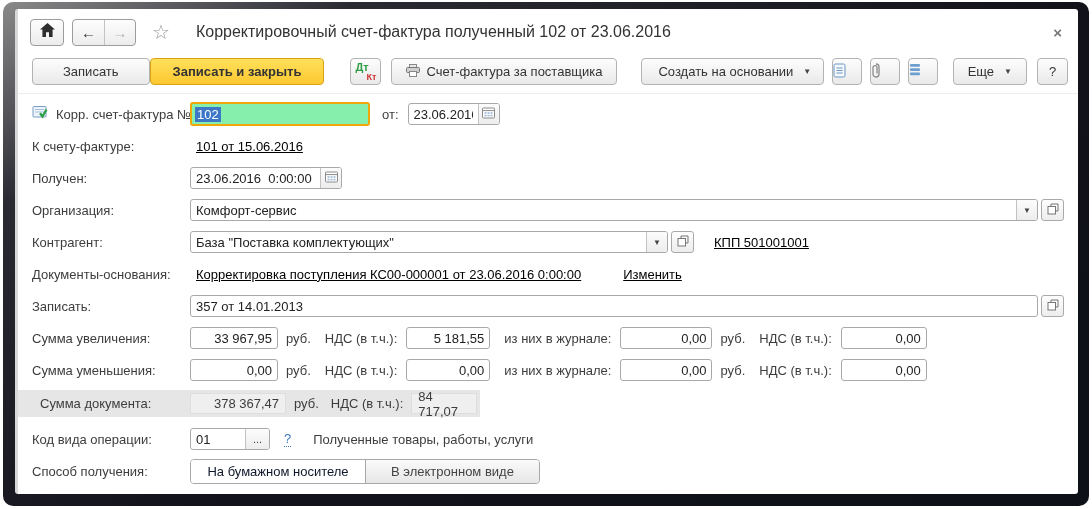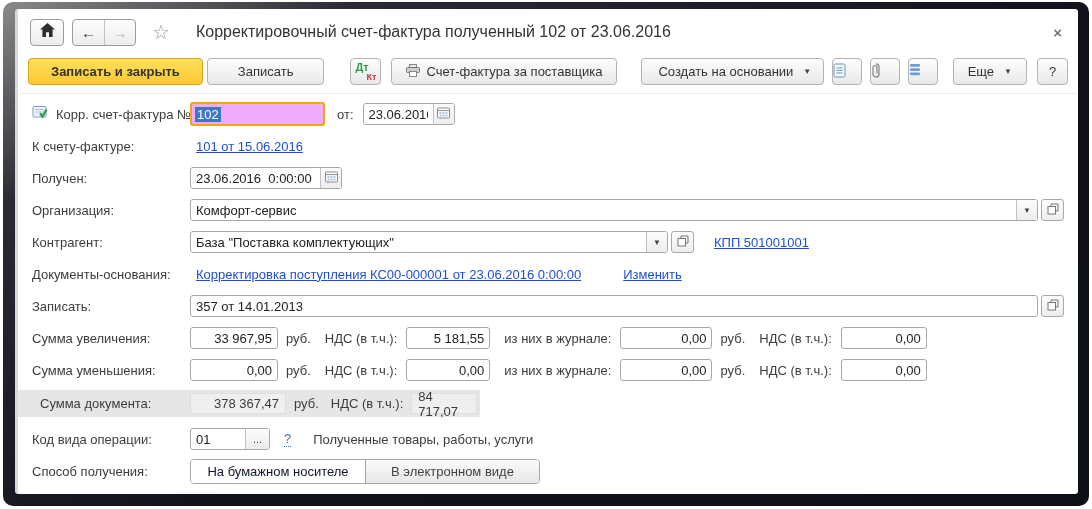--- a/index.html
+++ b/index.html
@@ -44,34 +44,34 @@
   .caret { font-size:8px; color:#444; }
   .tb-ico { width:30px; padding:0; margin-left:8px; }
   .btn-more { margin-left:auto; gap:10px; padding:0 14px; }
   .btn-help { margin-left:10px; width:31px; padding:0; justify-content:center; }
 
   
   .form { padding:8px 14px 0 14px; font-size:13px; color:#3d3d3d; }
   .row { display:flex; align-items:center; height:24px; margin-bottom:8px; white-space:nowrap; }
   .lbl { width:158px; flex-shrink:0; }
   .lbl-ico { width:158px; flex-shrink:0; display:flex; align-items:center; gap:8px; }
-  a.lnk { color:#1d4ed8; text-decoration:underline; }
+  a.lnk { color:#000000; text-decoration:underline; }
   .fgroup { display:flex; align-items:stretch; height:22px; border:1px solid #a9a9a9;
             border-radius:3px; background:#fff; overflow:hidden; }
   .fgroup input { border:none; outline:none; padding:0 5px; font:13px "Liberation Sans",sans-serif;
                   color:#222; width:100%; background:transparent; }
   .seg { width:21px; flex-shrink:0; border-left:1px solid #c2c2c2;
          background:linear-gradient(#fcfcfc,#ededed); display:flex; align-items:center;
          justify-content:center; }
   .seg-dots { font-size:11px; color:#444; width:24px; }
   .sq-btn { width:23px; height:22px; flex-shrink:0; border:1px solid #a9a9a9; border-radius:3px;
             background:linear-gradient(#fdfdfd,#ededed); display:flex; align-items:center;
             justify-content:center; margin-left:3px; }
-  .active-field { border:2px solid #f0a70a; border-radius:3px; width:135px; height:24px;
-                  display:flex; align-items:center; padding:0 3px; background:#f0abfc; }
+  .active-field { border:2px solid #f0a70a; border-radius:3px; width:180px; height:24px;
+                  display:flex; align-items:center; padding:0 3px; background:#86efac; }
   .sel-text { background:#3c77c8; color:#fff; padding:0 2px; font-size:13px; }
   .num { text-align:right; }
   .rub { margin-left:8px; }
   .vat-lbl { margin-left:14px; }
   .jr-lbl { margin-left:14px; }
   .help-q { margin-left:14px; color:#3a74ba; border-bottom:1px dotted #3a74ba;
             text-decoration:none; }
   .opdesc { margin-left:22px;text-align:center; }
 
   .total-row { background:#e6e6e6; height:27px; margin-left:-14px; width:462px;
@@ -103,22 +103,22 @@
     <div class="nav-group">
       <div class="nav-seg nav-back">←</div>
       <div class="nav-seg nav-fwd">→</div>
     </div>
     <div class="star">☆</div>
     <div class="title">Корректировочный счет-фактура полученный 102 от 23.06.2016</div>
     <div class="close-x">×</div>
   </div>
 
   <div class="toolbar">
+    <div class="btn btn-save">Записать</div>
     <div class="btn btn-yellow">Записать и закрыть</div>
-    <div class="btn btn-save">Записать</div>
     <div class="btn btn-dtkt">
       <span class="dtkt-dt">Дт</span>
       <span class="dtkt-kt">Кт</span>
     </div>
     <div class="btn btn-invoice">
       <span>
         <svg width="14" height="13" viewBox="0 0 14 13">
               <rect x="3.5" y="0.5" width="7" height="3" fill="#e8e8e8" stroke="#888"></rect>
               <rect x="0.5" y="3.5" width="13" height="5" rx="1" fill="#cfcfcf" stroke="#777"></rect>
               <rect x="3.5" y="7.5" width="7" height="5" fill="#fff" stroke="#888"></rect>

